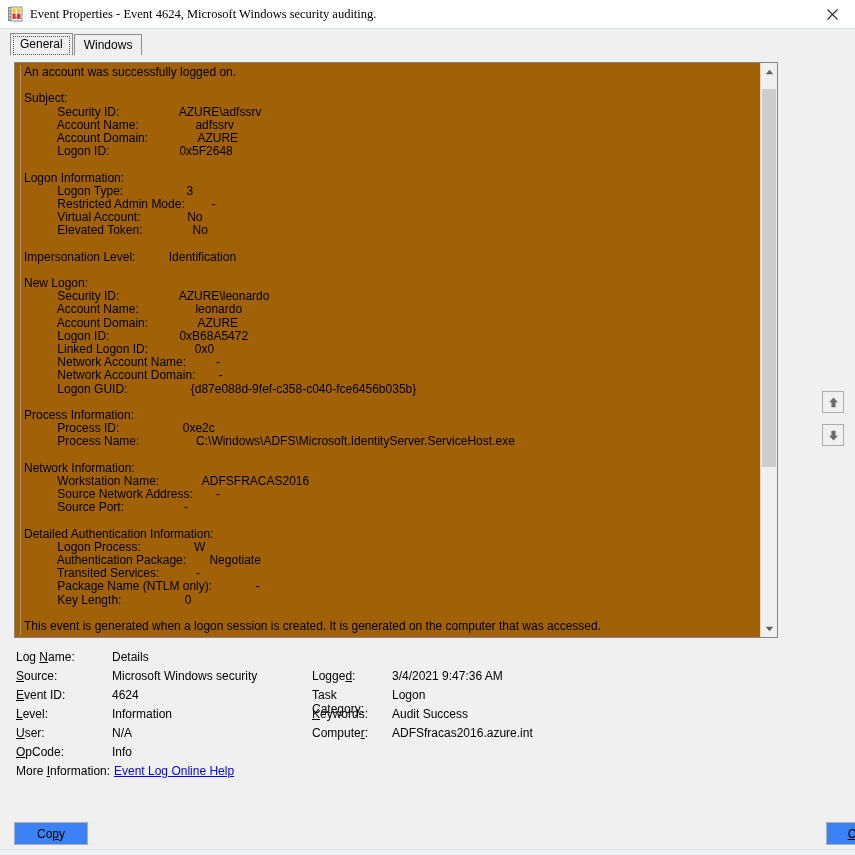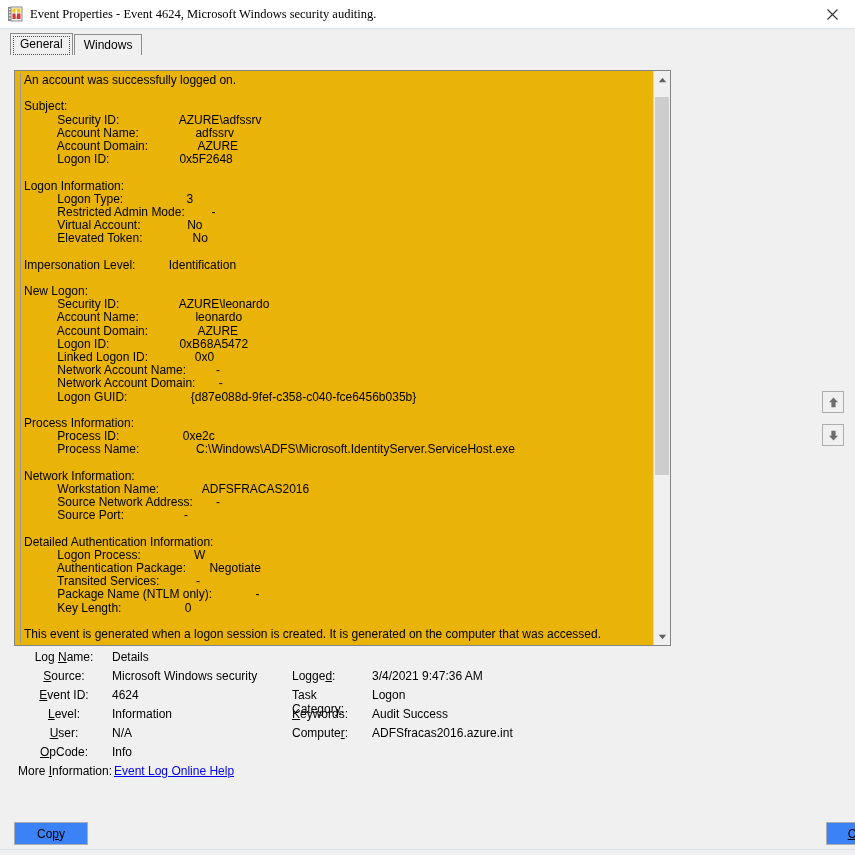--- a/index.html
+++ b/index.html
@@ -84,24 +84,24 @@
     position: absolute;
     left: 2px; right: 2px; top: 2px; bottom: 0px;
     border: 1px dotted #4d4d4d;
     pointer-events: none;
   }
 
   
   .event-panel {
     position: absolute;
     left: 14px;
-    top: 70px;
-    width: 657px;
+    top: 62px;
+    width: 764px;
     height: 576px;
-    background: #eab308;
+    background: #a16207;
     border: 1px solid #848484;
     box-sizing: border-box;
     overflow: hidden;
   }
   .event-inner {
     position: absolute;
     left: 0; top: 0;
     width: 745px;
     height: 100%;
     overflow: hidden;
@@ -186,23 +186,23 @@
     top: 650px;
     width: 790px;
     font-size: 12px;
   }
   .meta-row {
     display: flex;
     height: 19px;
     align-items: flex-start;
     line-height: 14px;
   }
-  .m-label { width: 96px; flex: none; text-align: center; }
+  .m-label { width: 96px; flex: none; }
   .m-value { width: 180px; flex: none; }
-  .m-label2 { width: 80px; flex: none; }
+  .m-label2 { width: 80px; flex: none; margin-left: 20px; }
   .m-value2 { flex: 1; }
   .link {
     color: #0000ee;
     text-decoration: underline;
     cursor: pointer;
   }
   u.acc { text-decoration: underline; }
 
   
   .btn {

